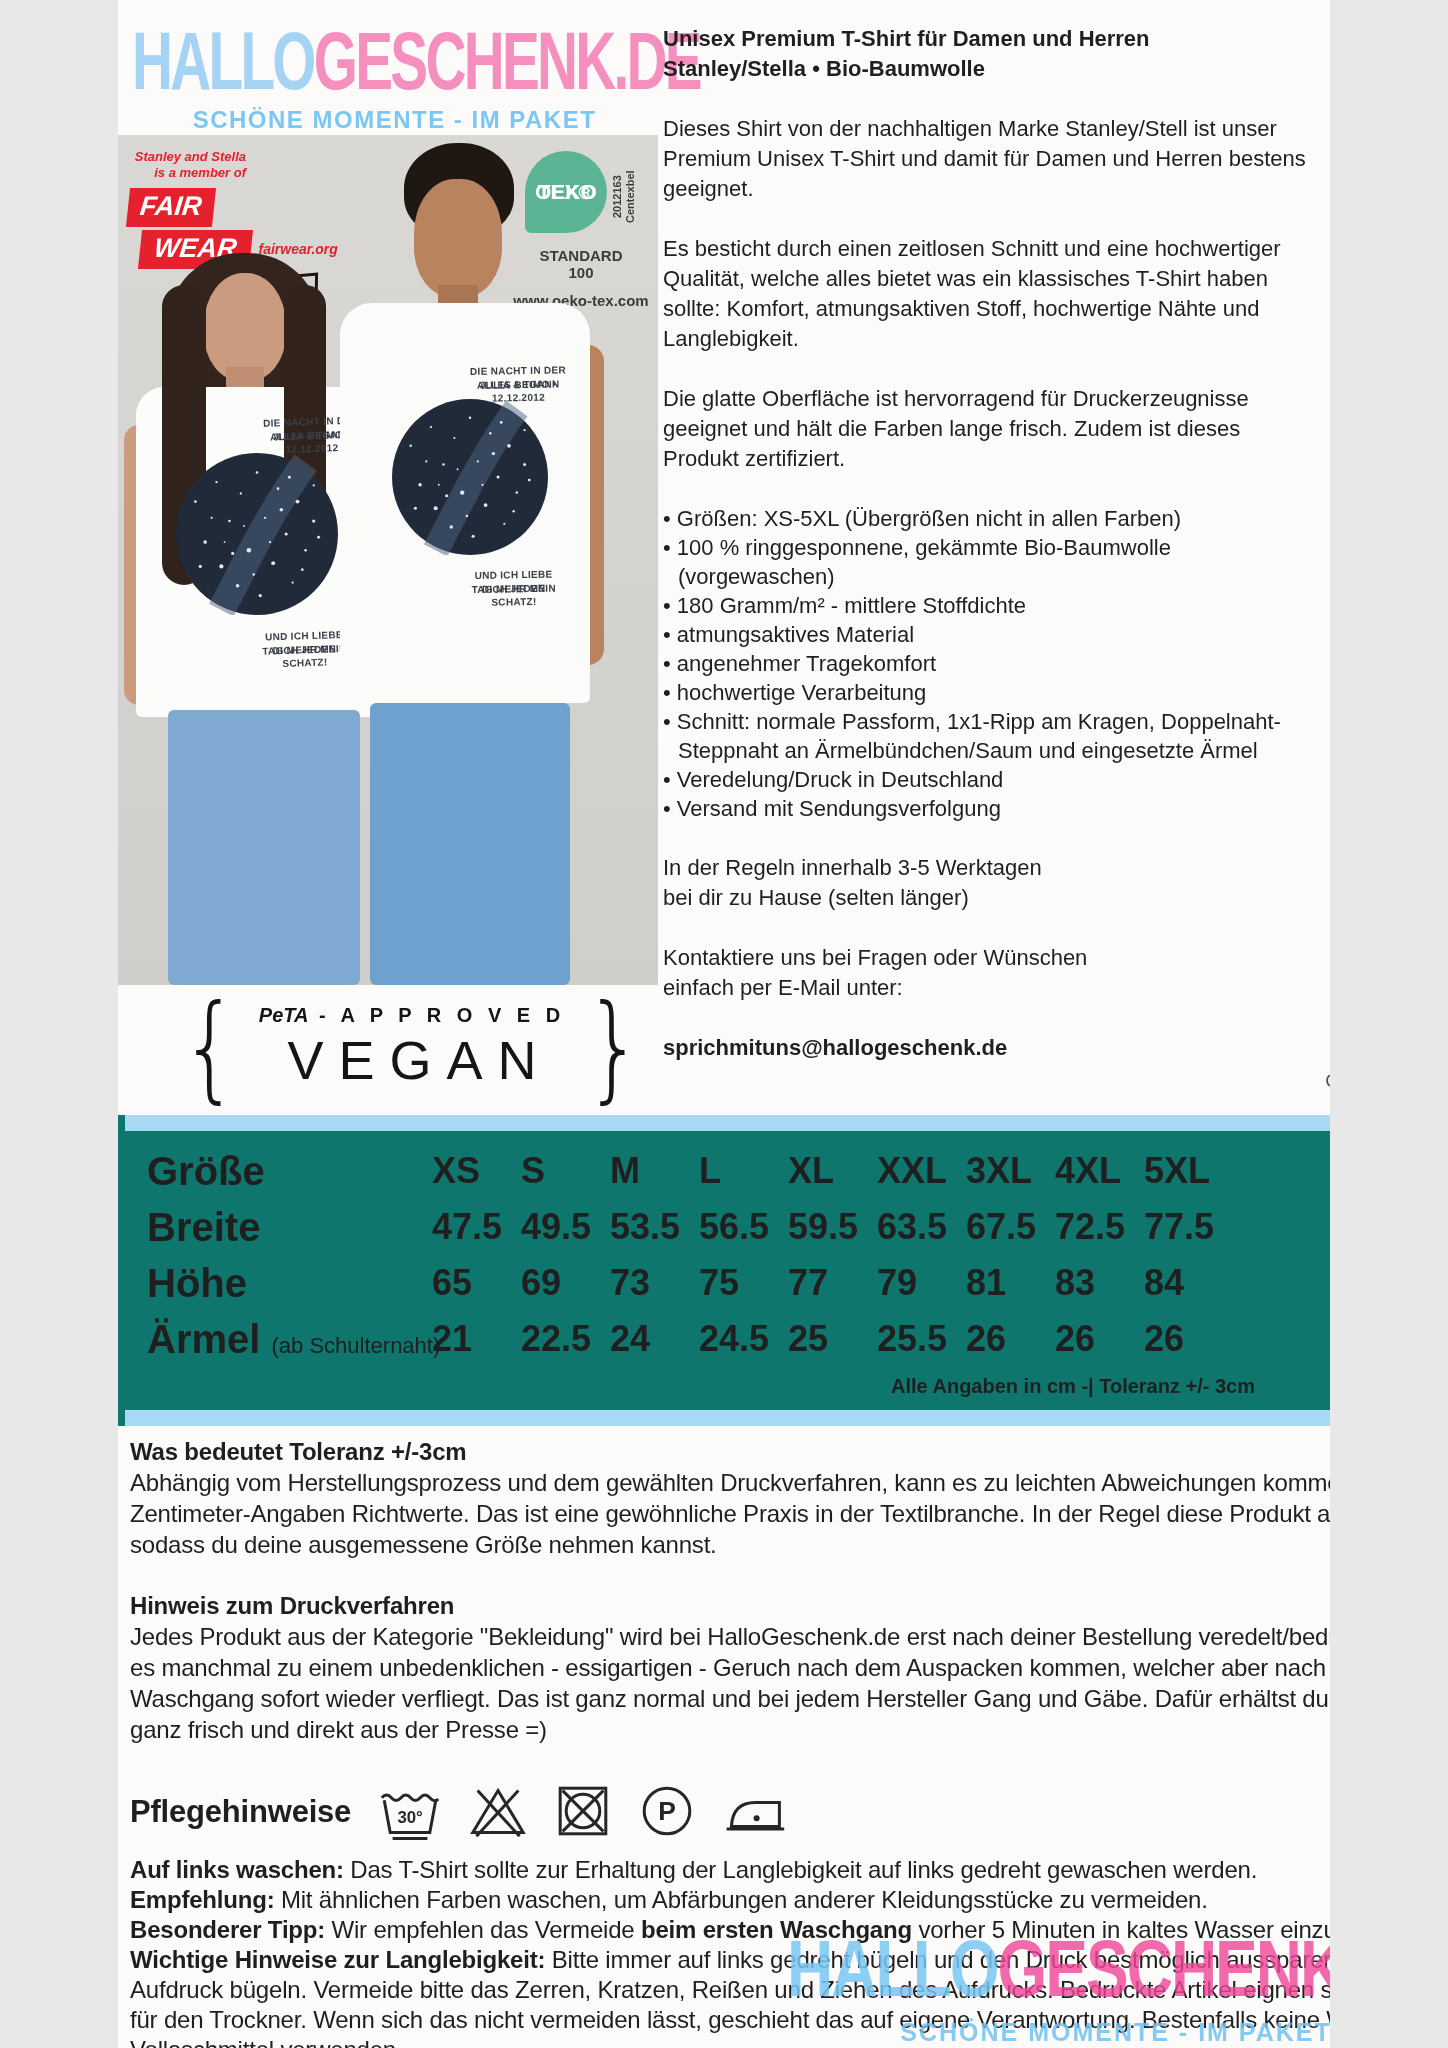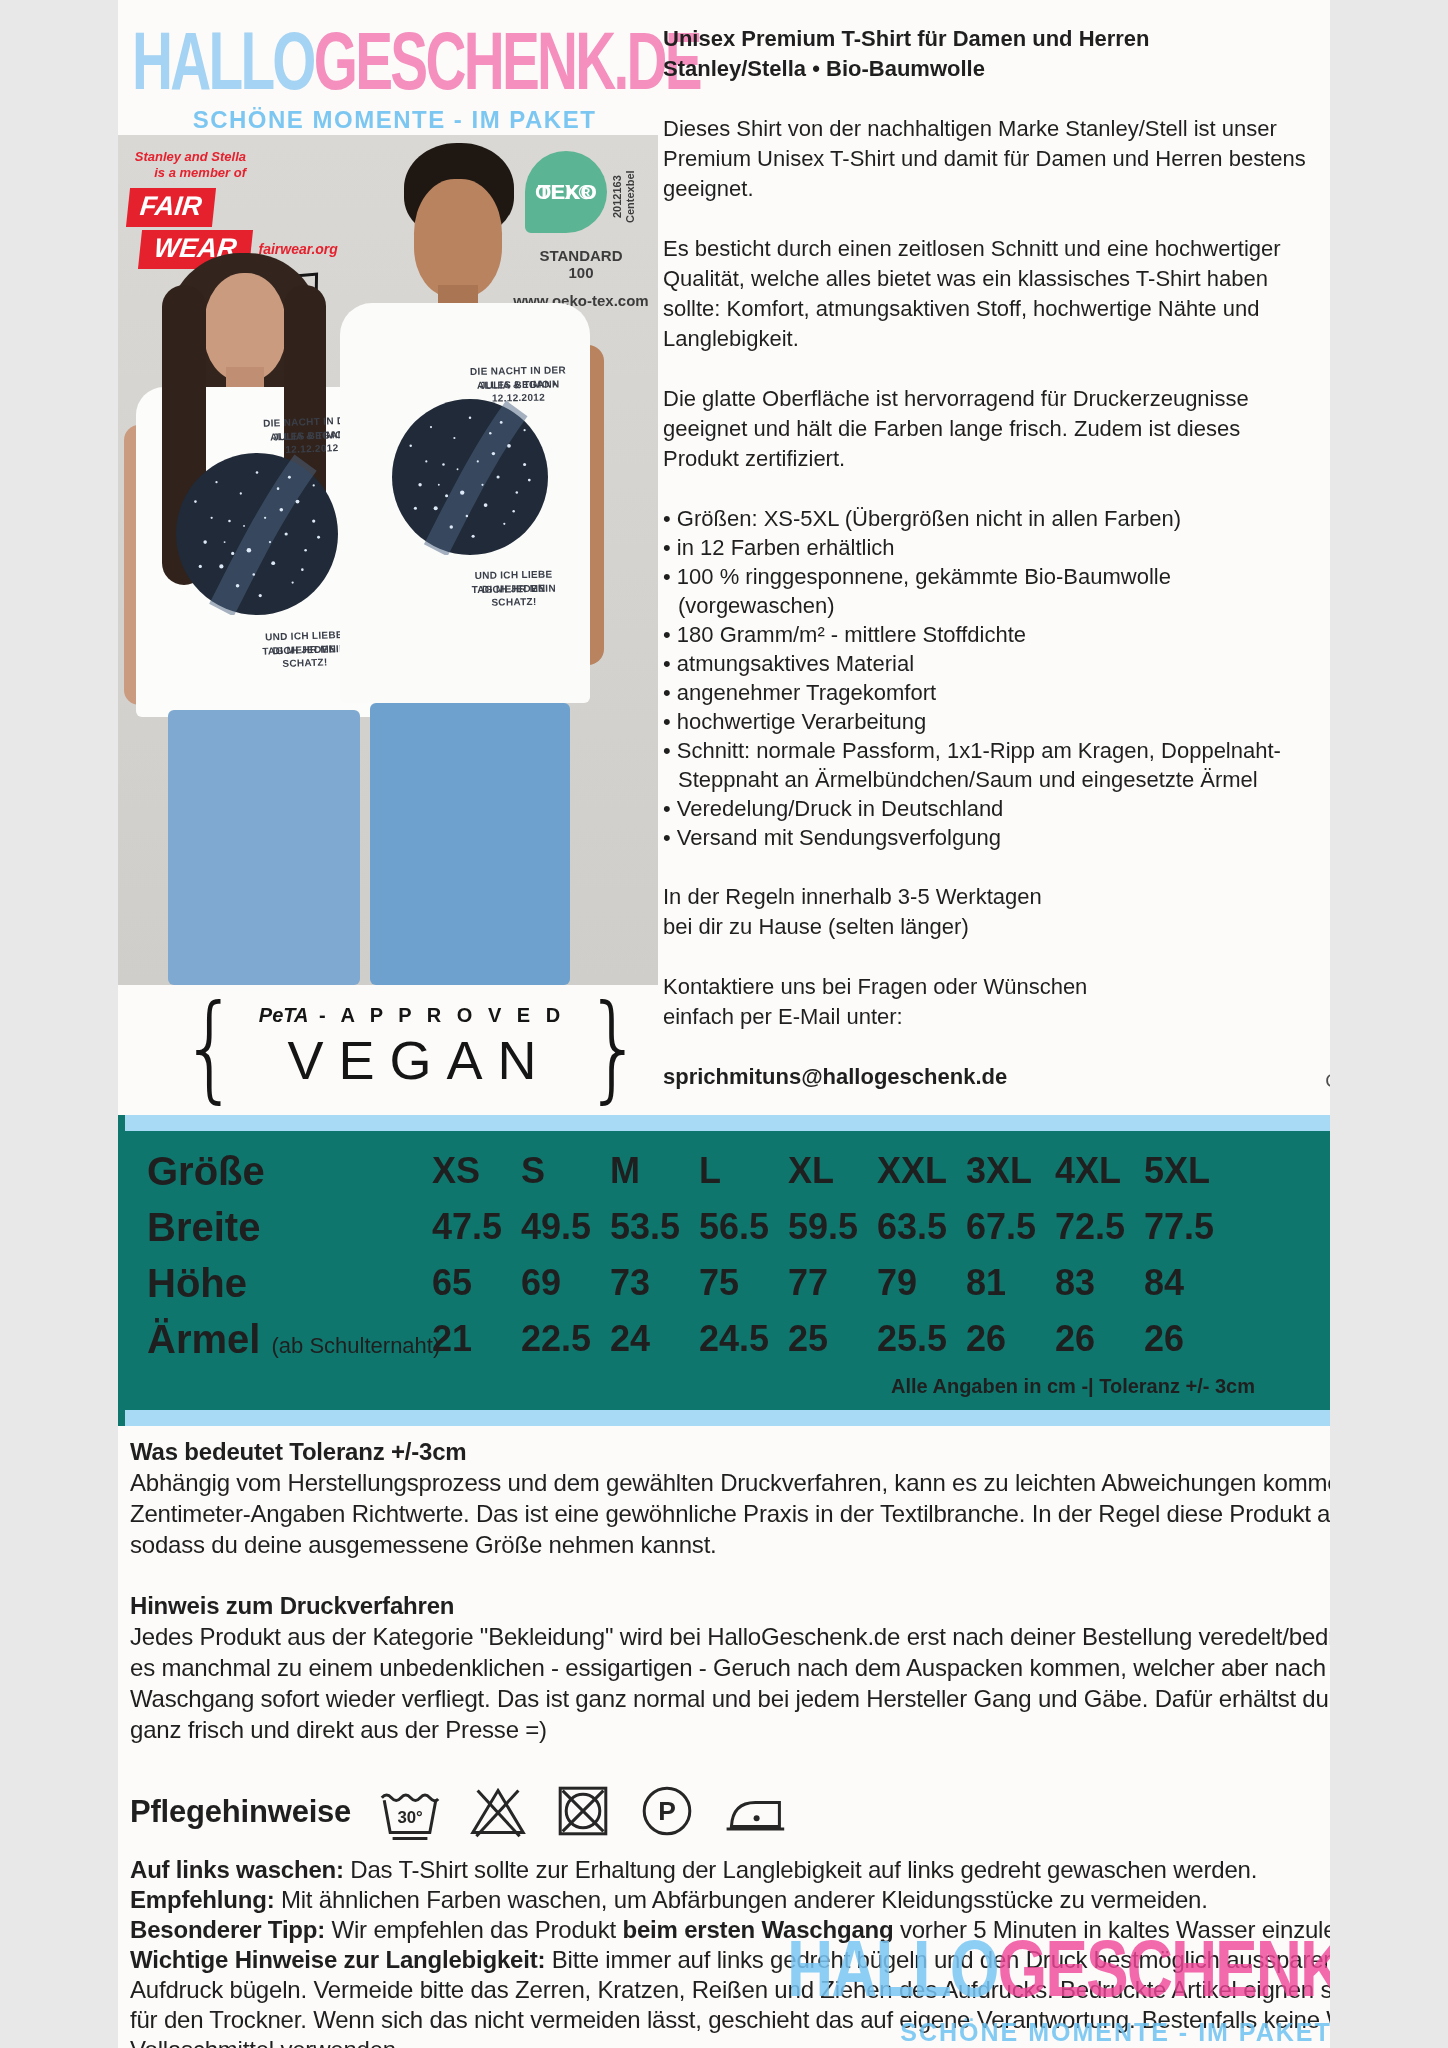--- a/index.html
+++ b/index.html
@@ -271,21 +271,20 @@
     <span class="brace">}</span>
   </div>
 
   <section class="right-col">
     <p class="rc-title"><span>Unisex Premium T-Shirt für Damen und Herren</span><br><span>Stanley/Stella  • Bio-Baumwolle</span></p>
     <p>Dieses Shirt von der nachhaltigen Marke Stanley/Stell ist unser Premium Unisex T-Shirt und damit für Damen und Herren bestens geeignet.</p>
     <p>Es besticht durch einen zeitlosen Schnitt und eine hochwertiger Qualität, welche alles bietet was ein klassisches T-Shirt haben sollte: Komfort, atmungsaktiven Stoff, hochwertige Nähte und Langlebigkeit.</p>
     <p>Die glatte Oberfläche ist hervorragend für Druckerzeugnisse geeignet und hält die Farben lange frisch. Zudem ist dieses Produkt zertifiziert.</p>
     <ul class="bullets">
       <li>Größen: XS-5XL (Übergrößen nicht in allen Farben)</li>
-      <li>in 12 Farben erhältlich</li>
       <li>100 % ringgesponnene, gekämmte Bio-Baumwolle (vorgewaschen)</li>
       <li>180 Gramm/m² - mittlere Stoffdichte</li>
       <li>atmungsaktives Material</li>
       <li>angenehmer Tragekomfort</li>
       <li>hochwertige Verarbeitung</li>
       <li>Schnitt: normale Passform, 1x1-Ripp am Kragen, Doppelnaht-Steppnaht an Ärmelbündchen/Saum und eingesetzte Ärmel</li>
       <li>Veredelung/Druck in Deutschland</li>
       <li>Versand mit Sendungsverfolgung</li>
     </ul>
     <p><span>In der Regeln innerhalb 3-5 Werktagen</span><br><span>bei dir zu Hause (selten länger)</span></p>
@@ -406,21 +405,21 @@
         <svg width="70" height="60" viewBox="0 0 110 100">
           <path d="M14,76 Q16,36 54,36 L94,36 L94,76 Z" fill="none" stroke="#262626" stroke-width="5"></path>
           <line x1="6" y1="80" x2="102" y2="80" stroke="#262626" stroke-width="5"></line>
           <circle cx="56" cy="62" r="5" fill="#262626"></circle>
         </svg>
       </div>
     </div>
 
     <p class="care-line"><b>Auf links waschen:</b><span> Das T-Shirt sollte zur Erhaltung der Langlebigkeit auf links gedreht gewaschen werden.</span></p>
     <p class="care-line"><b>Empfehlung:</b><span> Mit ähnlichen Farben waschen, um Abfärbungen anderer Kleidungsstücke zu vermeiden.</span></p>
-    <p class="care-line"><b>Besonderer Tipp:</b><span> Wir empfehlen das Produkt </span><b>beim ersten Waschgang</b><span> vorher 5 Minuten in kaltes Wasser einzulegen.</span></p>
+    <p class="care-line"><b>Besonderer Tipp:</b><span> Wir empfehlen das Vermeide </span><b>beim ersten Waschgang</b><span> vorher 5 Minuten in kaltes Wasser einzulegen.</span></p>
     <p class="care-line"><b>Wichtige Hinweise zur Langlebigkeit:</b><span> Bitte immer auf links gedreht bügeln und den Druck bestmöglich aussparen. Niemals den Aufdruck bügeln. Vermeide bitte das Zerren, Kratzen, Reißen und Ziehen des Aufdrucks. Bedruckte Artikel eignen sich in der Regel nicht für den Trockner. Wenn sich das nicht vermeiden lässt, geschieht das auf eigene Verantwortung. Bestenfalls keine Weichspüler oder Vollaschmittel verwenden.</span></p>
   </section>
 
   <div class="watermark">
     <div class="wm-line"><span class="wm-hallo">HALLO</span><span class="wm-geschenk">GESCHENK.DE</span></div>
     <div class="wm-tag">SCHÖNE MOMENTE - IM PAKET</div>
   </div>
 
 </div>
 

